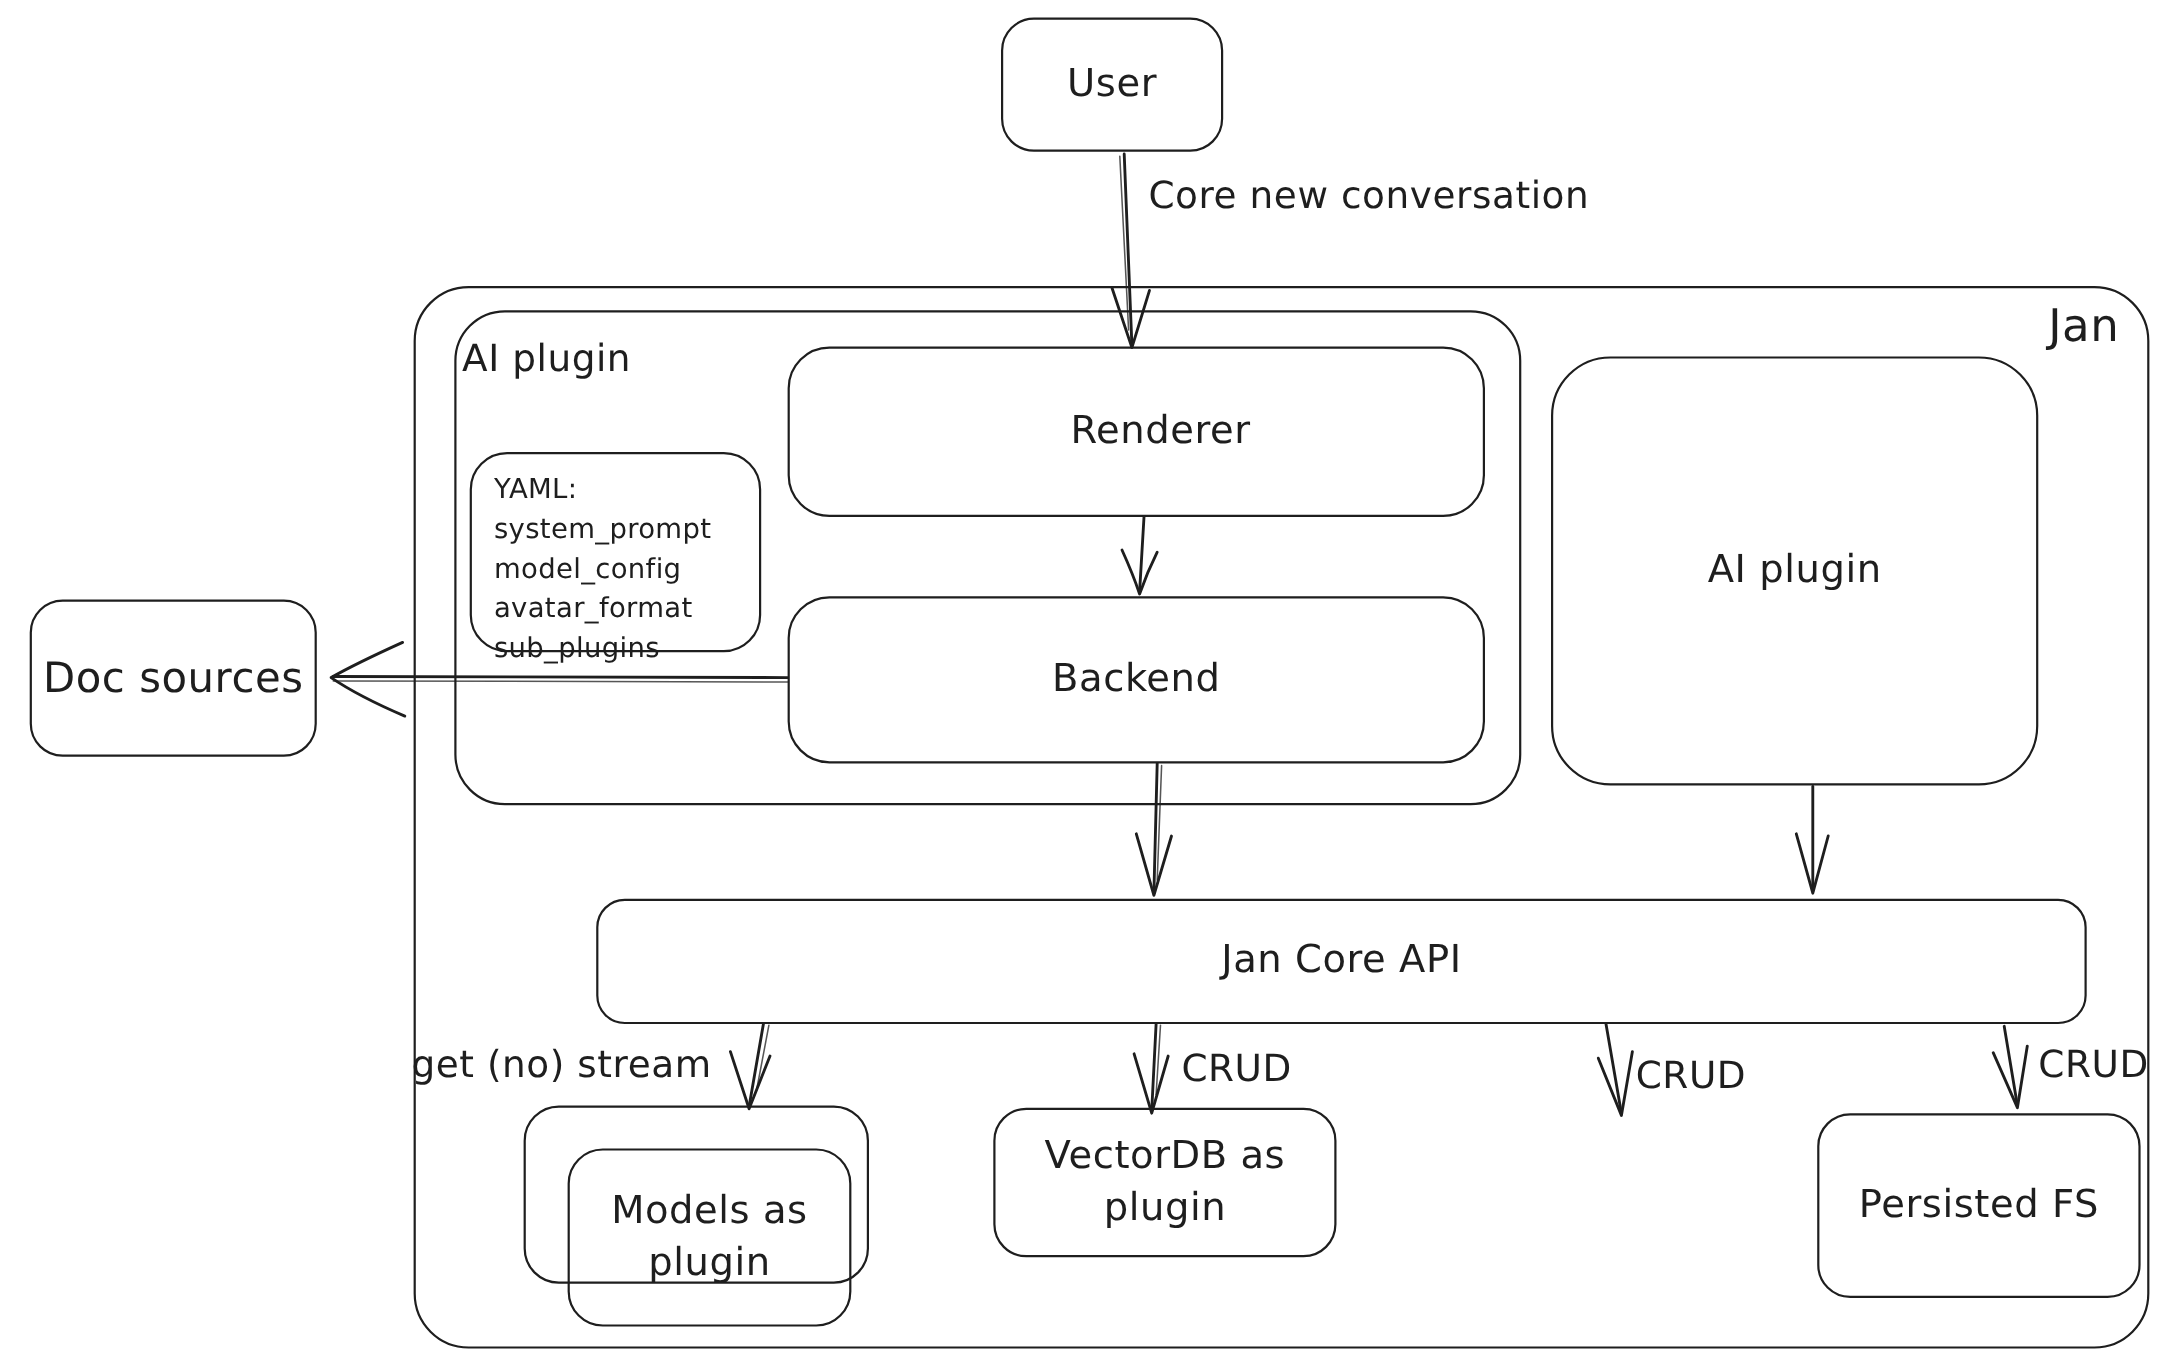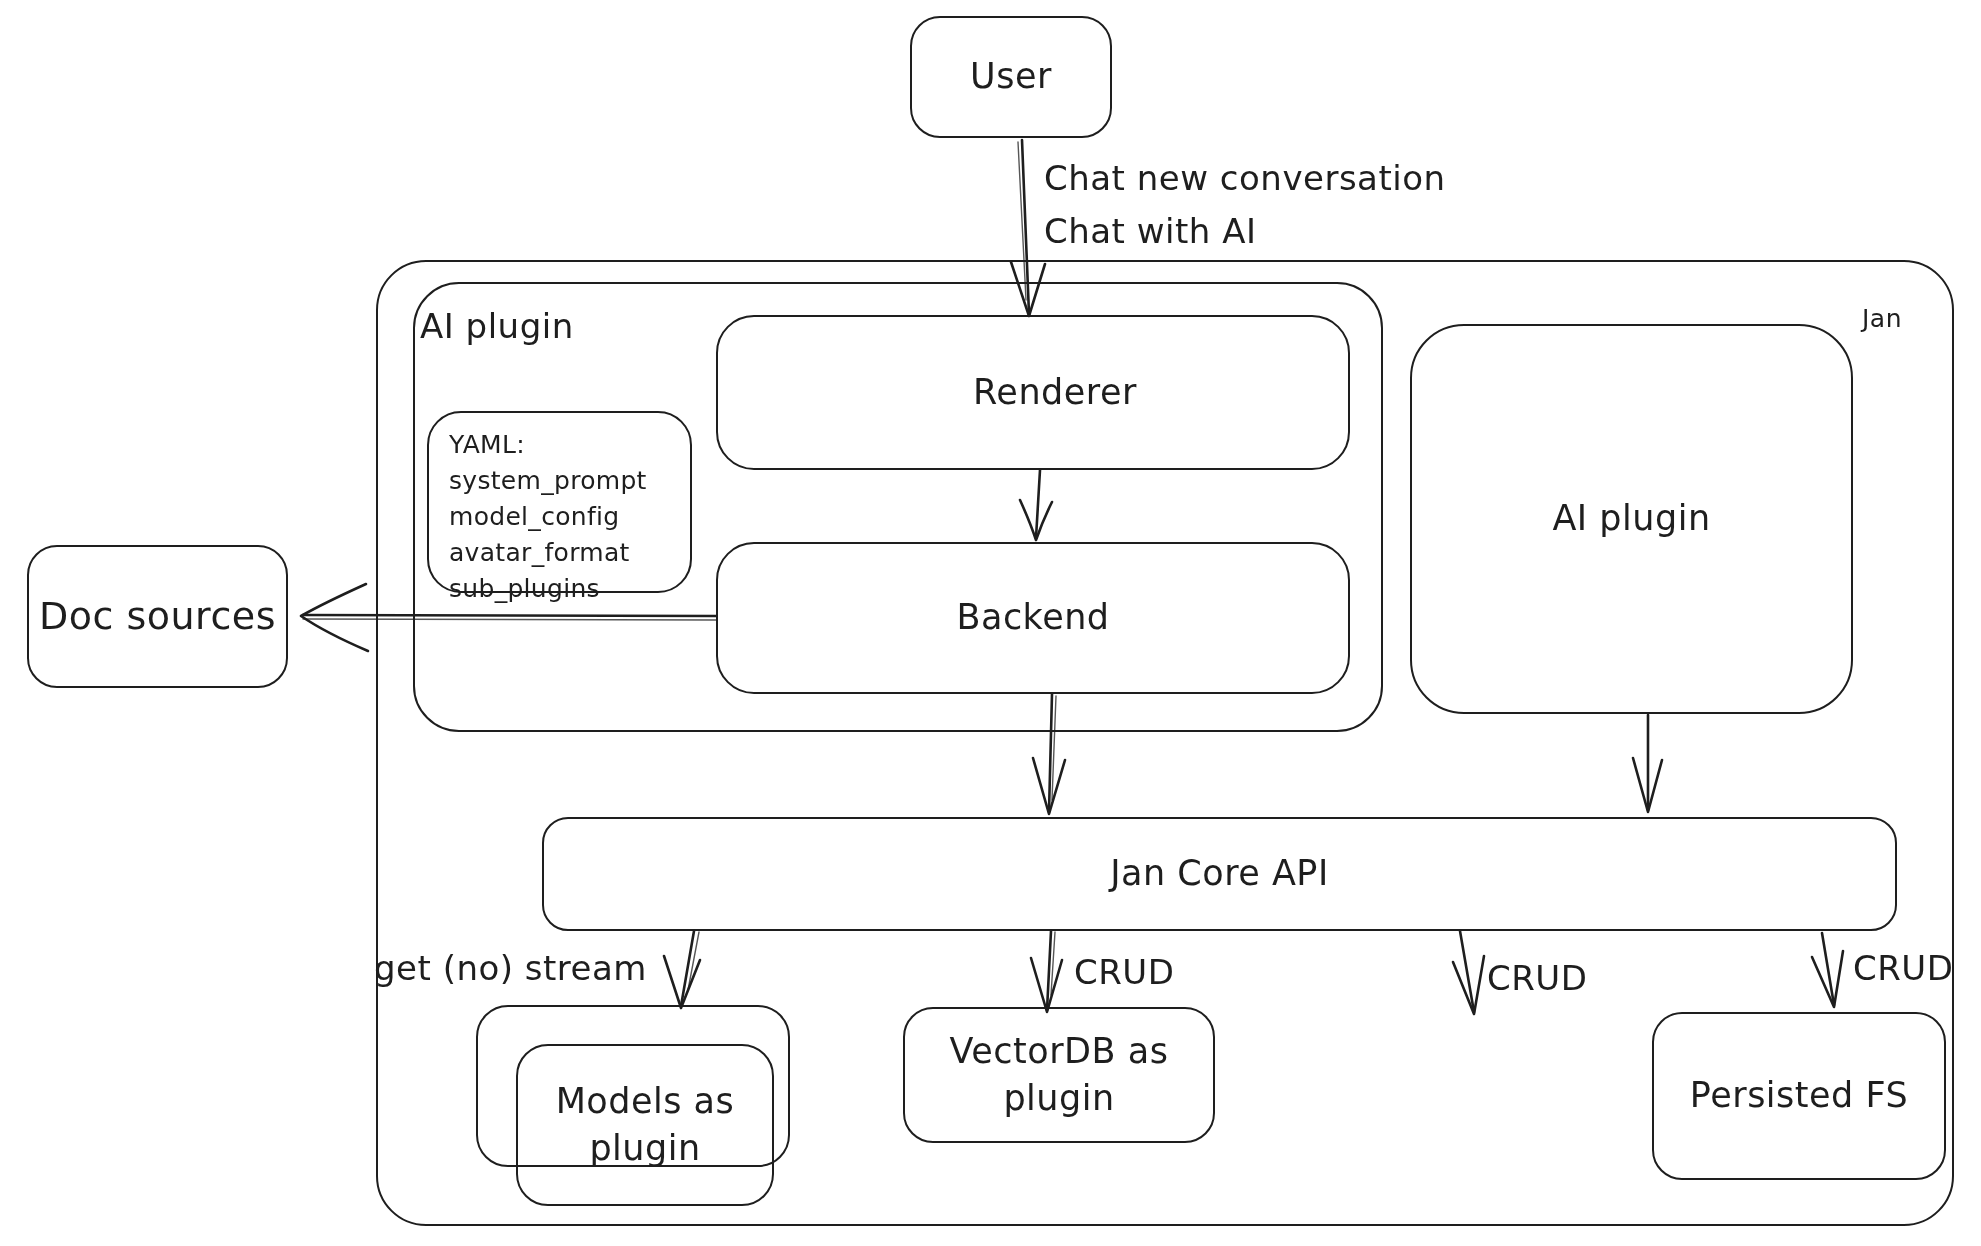--- a/index.html
+++ b/index.html
@@ -57,21 +57,21 @@
 
   .yaml-text {
     padding: 14px 0 0 20px;
     font-size: 25px;
     line-height: 36px;
     text-align: left;
     letter-spacing: 0.3px;
   }
   .yaml-text div { white-space: nowrap; }
 
-  .jan-label            { left: 1862px; top: 272px;  font-size: 25px; margin-top: 32px; }
+  .jan-label            { left: 1862px; top: 272px;  font-size: 41px; }
   .aiplugin-group-label { left: 420px;  top: 306px;  font-size: 34px; }
   .open-conv-label      { left: 1044px; top: 152px;  line-height: 53px; }
   .getstream-label      { left: 374px;  top: 948px; text-align: right;  }
   .crud-vectordb        { left: 1074px; top: 952px;  }
   .crud-persisteddb     { left: 1487px; top: 958px;  }
   .crud-persistedfs     { left: 1853px; top: 948px;  }
 
   svg.arrows {
     position: absolute;
     left: 0; top: 0;
@@ -93,22 +93,21 @@
 <div class="canvas">
 
   <div class="box jan-box"></div>
   <div class="annot jan-label">Jan</div>
 
   <div class="box user-box">
     <span class="lbl">User</span>
   </div>
 
   <div class="annot open-conv-label">
-    <div>Chat new conversation</div>
-    <div>Chat with AI</div>
+    <div>Core new conversation</div>
   </div>
 
   <div class="box aiplugin-group"></div>
   <div class="annot aiplugin-group-label">AI plugin</div>
 
   <div class="box renderer-box">
     <span class="lbl">Renderer</span>
   </div>
 
   <div class="box yaml-note">

